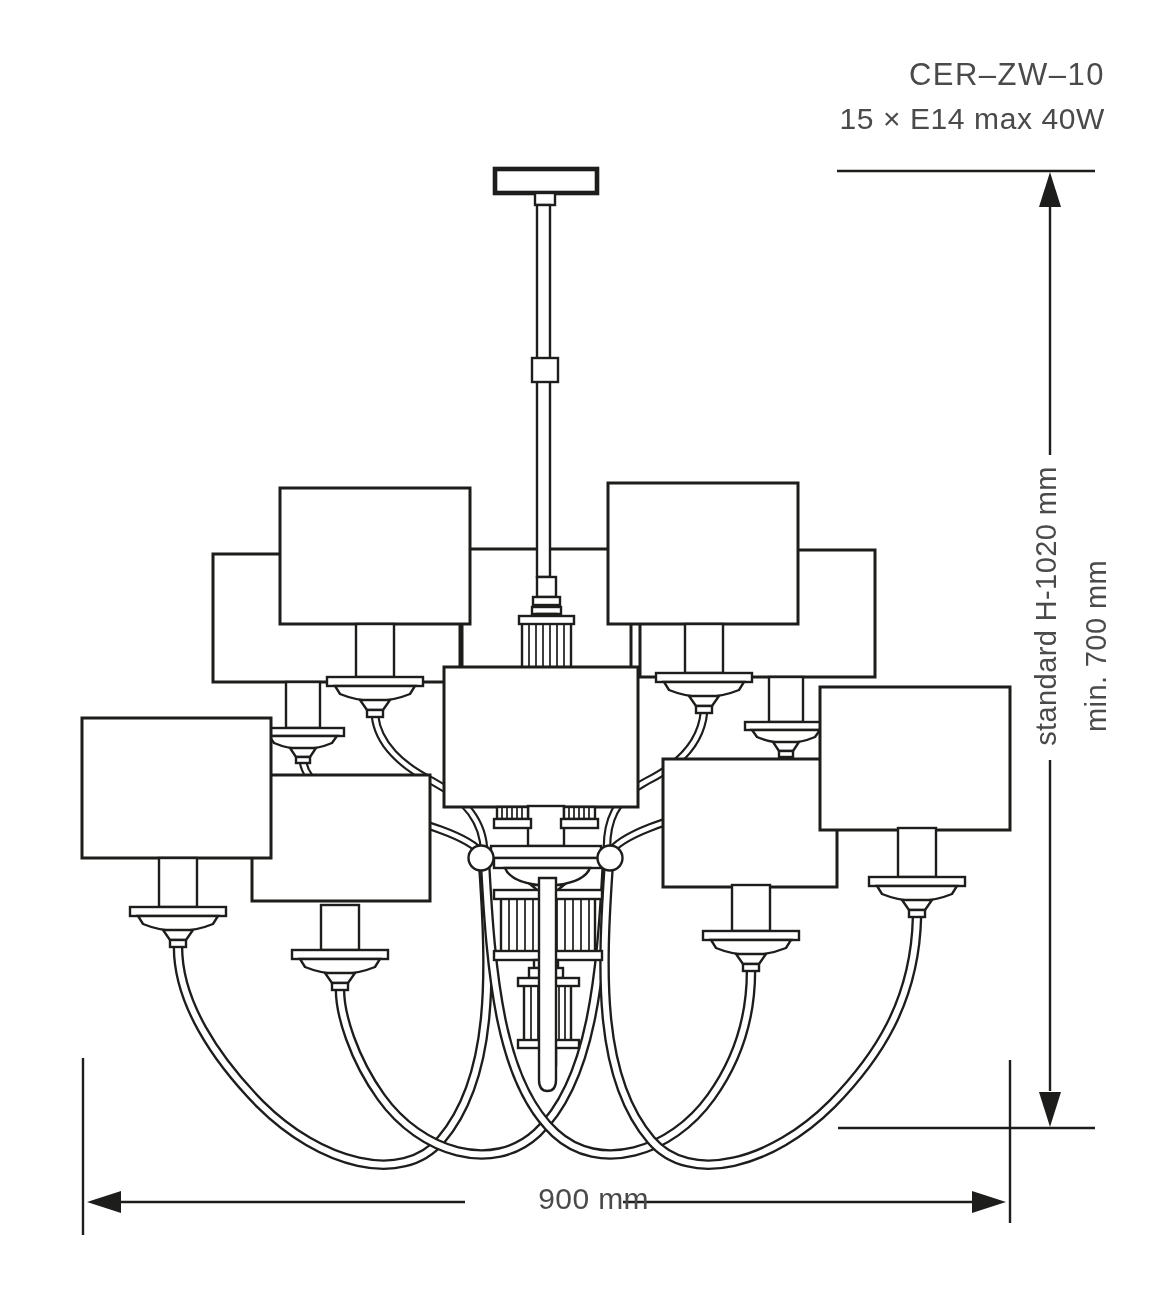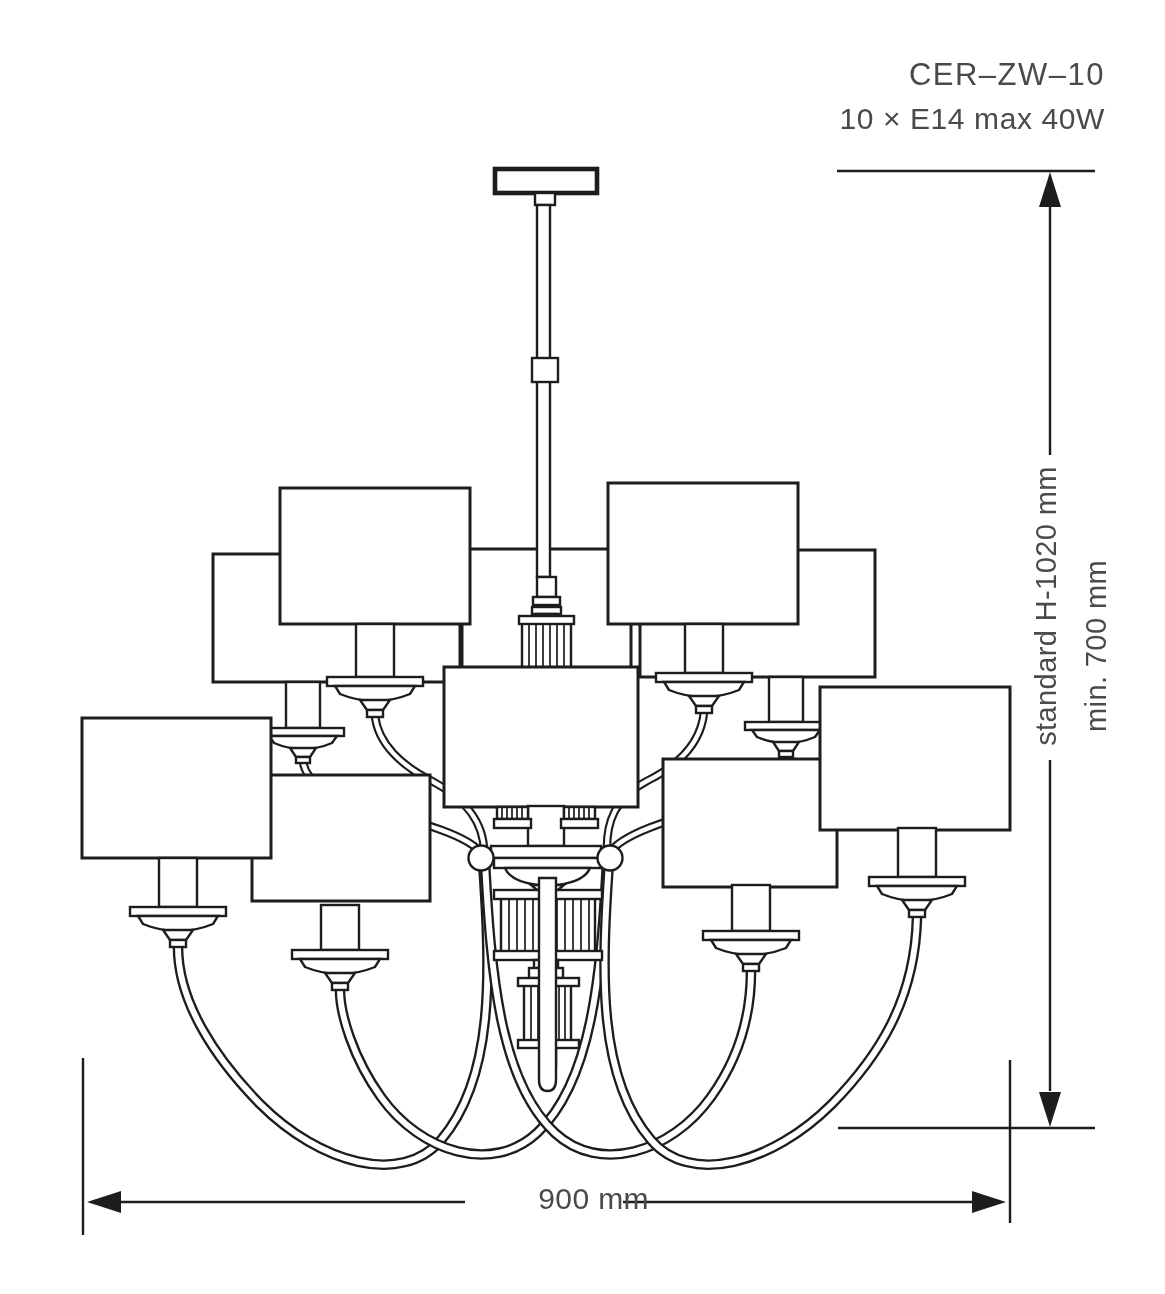--- a/index.html
+++ b/index.html
@@ -174,18 +174,18 @@
 
     <path class="dim" d="M83,1058 V1235"></path>
     <path class="dim" d="M1010,1060 V1223"></path>
     <path class="dim" d="M96,1202 H465 M623,1202 H996"></path>
     <polygon class="arr" points="87,1202 121,1191 121,1213"></polygon>
     <polygon class="arr" points="1006,1202 972,1191 972,1213"></polygon>
   </g>
 </svg>
 
 <div class="lbl model">CER–ZW–10</div>
-<div class="lbl spec">10 × E14 max 40W</div>
+<div class="lbl spec">15 × E14 max 40W</div>
 <div class="lbl dim-w">900 mm</div>
 <div class="lbl vlbl dim-hs">standard H-1020 mm</div>
 <div class="lbl vlbl dim-hm">min. 700 mm</div>
 
 </div>
 
 </body></html>

